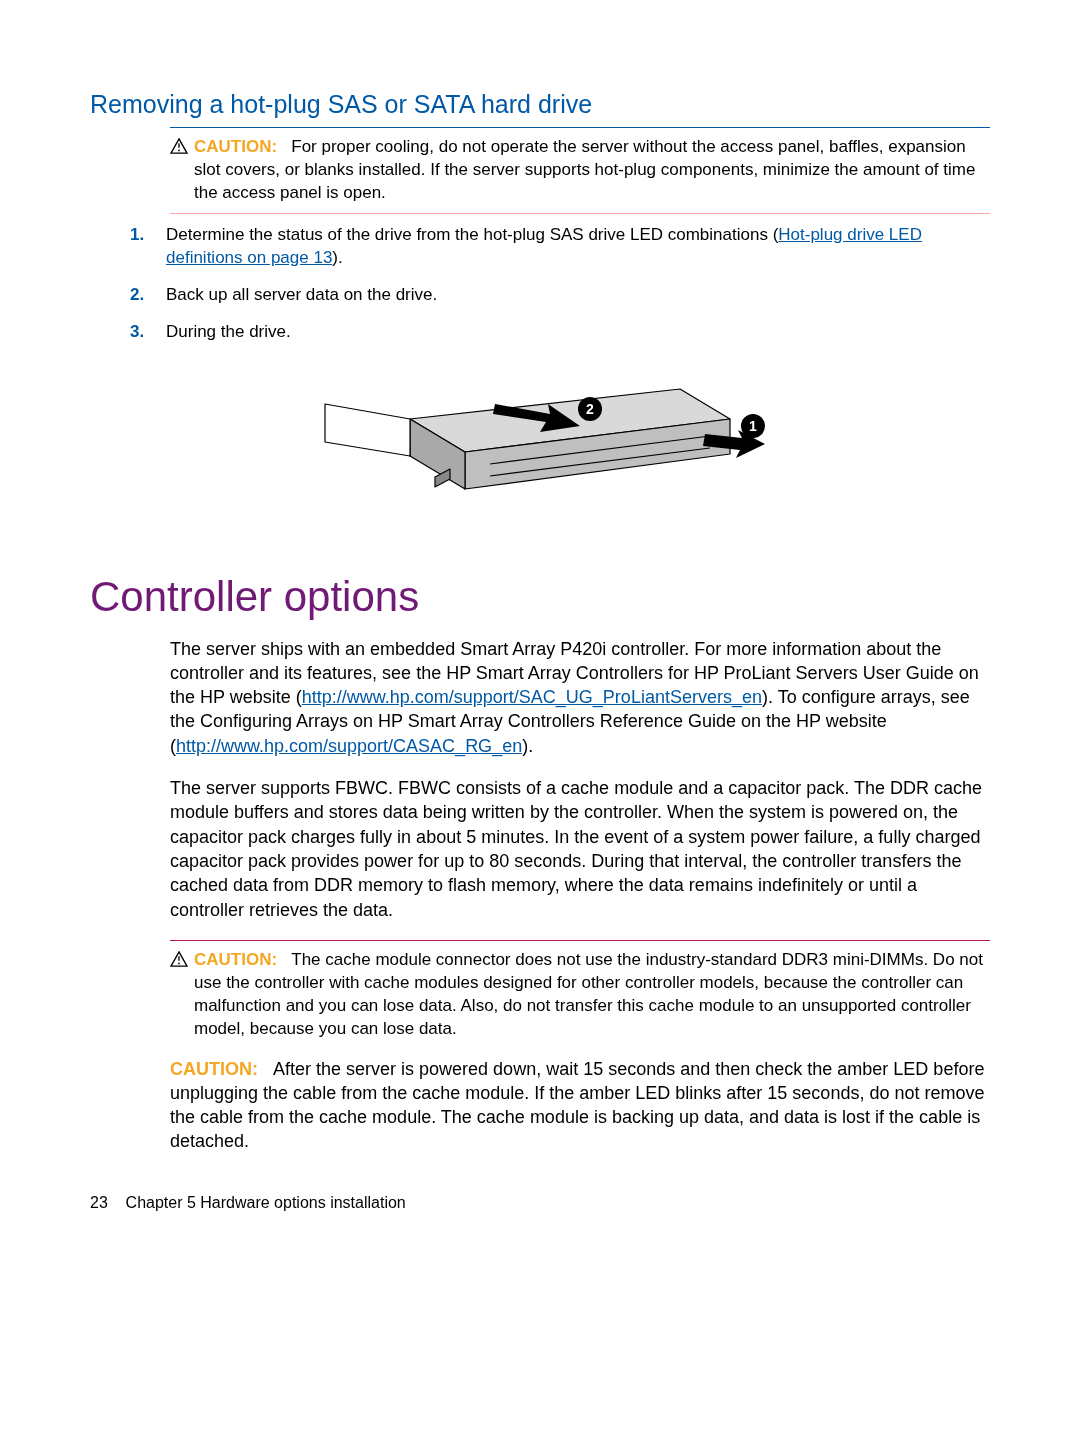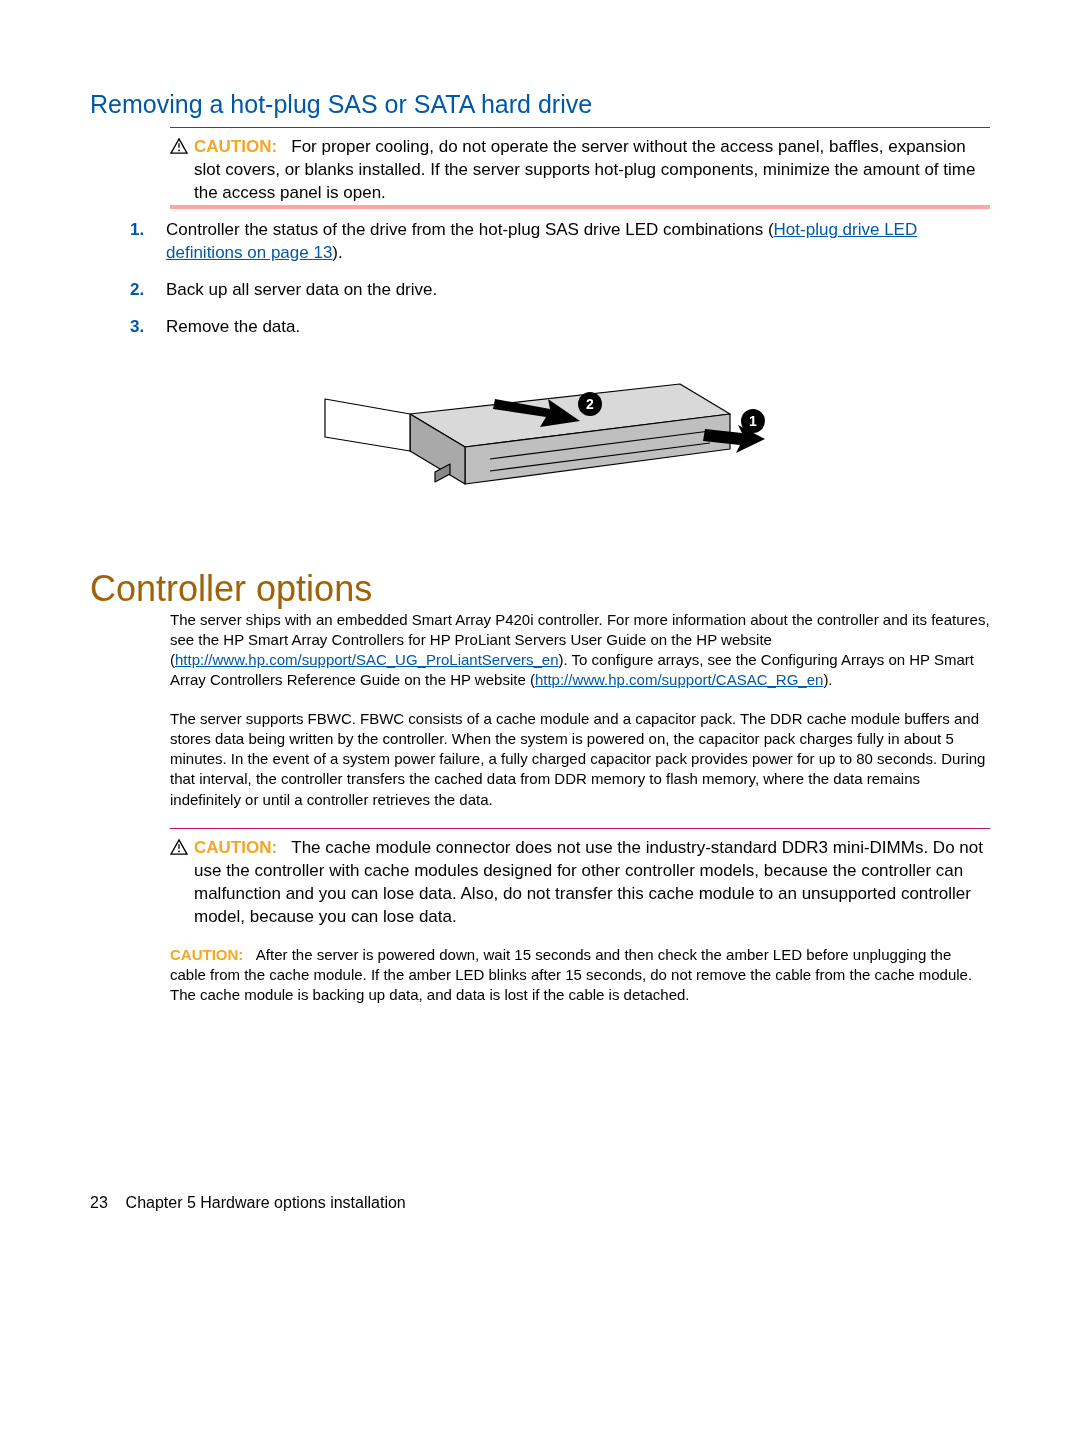--- a/index.html
+++ b/index.html
@@ -32,23 +32,23 @@
   .caution-block {
     display: flex;
     align-items: flex-start;
     gap: 6px;
     margin-top: 6px;
     margin-bottom: 10px;
     padding-bottom: 6px;
   }
   .caution-bordered {
     border-top: 1px solid #0059a6;
-    border-bottom: 4px solid #fca5a5;
+    border-bottom: 1px solid #fca5a5;
     padding-top: 8px;
-    padding-bottom: 0;
+    padding-bottom: 8px;
   }
   .warn-icon {
     width: 18px;
     height: 16px;
     flex-shrink: 0;
     margin-top: 2px;
   }
   .caution-label {
     color: #f5a623;
     font-weight: bold;
@@ -77,27 +77,27 @@
   }
   .link {
     color: #0059a6;
     text-decoration: underline;
   }
   .figure {
     margin: 20px auto 40px auto;
     text-align: center;
   }
   .h1 {
-    color: #a16207;
-    font-size: 36px;
+    color: #701a75;
+    font-size: 42px;
     font-weight: 400;
-    margin: 36px 0 0 0;
+    margin: 36px 0 16px 0;
   }
   .para {
-    font-size: 15px;
+    font-size: 18px;
     line-height: 1.35;
     margin: 0 0 18px 0;
   }
   .footer {
     position: absolute;
     left: 90px;
     bottom: 50px;
     font-size: 16px;
     color: #000;
   }
@@ -117,30 +117,30 @@
     </svg>
     <p class="body-text">
       <span class="caution-label">CAUTION:</span>&nbsp;&nbsp;&nbsp;<span>For proper cooling, do not operate the server without the access panel, baffles, expansion slot covers, or blanks installed. If the server supports hot-plug components, minimize the amount of time the access panel is open.</span>
     </p>
   </div>
 
   <ol class="ol indent">
     <li>
       <span class="num">1.</span>
       <span>
-        <span>Controller the status of the drive from the hot-plug SAS drive LED combinations (</span><span class="link">Hot-plug drive LED definitions on page 13</span><span>).</span>
+        <span>Determine the status of the drive from the hot-plug SAS drive LED combinations (</span><span class="link">Hot-plug drive LED definitions on page 13</span><span>).</span>
       </span>
     </li>
     <li>
       <span class="num">2.</span>
       <span>Back up all server data on the drive.</span>
     </li>
     <li>
       <span class="num">3.</span>
-      <span>Remove the data.</span>
+      <span>During the drive.</span>
     </li>
   </ol>
 
   <div class="figure indent">
     <svg width="500" height="165" viewBox="0 0 500 165">
 
       <g stroke="#000" stroke-width="1.2" fill="#e0e0e0" stroke-linejoin="round">
 
         <polygon points="120,55 390,25 440,55 175,88" fill="#d9d9d9"></polygon>
 

